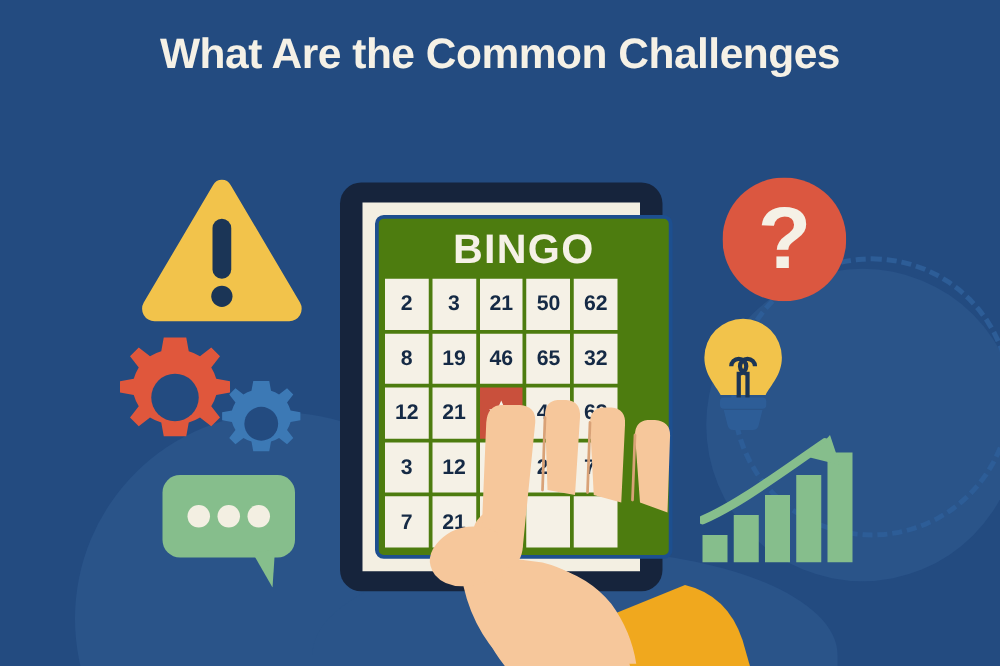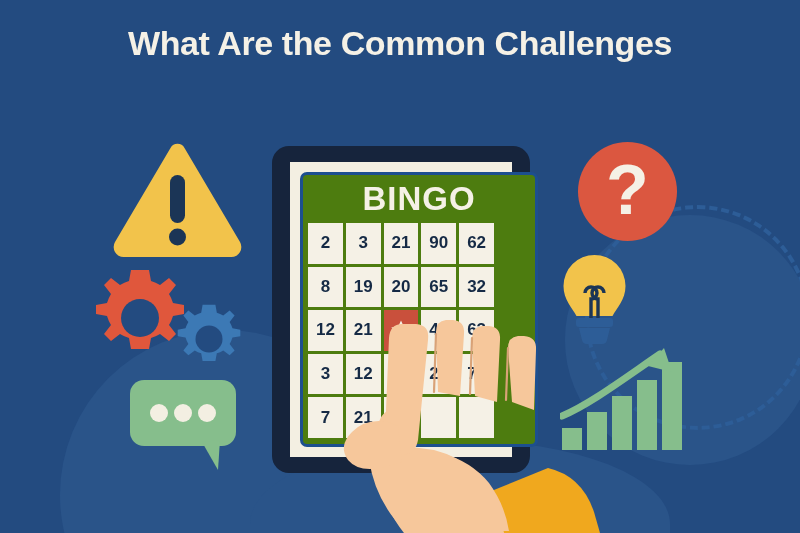--- a/index.html
+++ b/index.html
@@ -160,25 +160,25 @@
   </div>
 
   <div class="tablet">
     <div class="tablet-screen">
       <div class="card">
         <div class="card-head">BINGO</div>
         <div class="grid">
             <div class="cell">2</div>
             <div class="cell">3</div>
             <div class="cell">21</div>
-            <div class="cell">90</div>
+            <div class="cell">50</div>
             <div class="cell">62</div>
             <div class="cell">8</div>
             <div class="cell">19</div>
-            <div class="cell">20</div>
+            <div class="cell">46</div>
             <div class="cell">65</div>
             <div class="cell">32</div>
             <div class="cell">12</div>
             <div class="cell">21</div>
             <div class="cell free">
               <svg class="star" width="22" height="22" viewBox="0 0 24 24">
                 <path d="M12 1.6 L15.1 8.5 L22.6 9.3 L17 14.4 L18.6 21.8 L12 18 L5.4 21.8 L7 14.4 L1.4 9.3 L8.9 8.5 Z" fill="#F5F1E6"></path>
               </svg>
             </div>
             <div class="cell">49</div>

